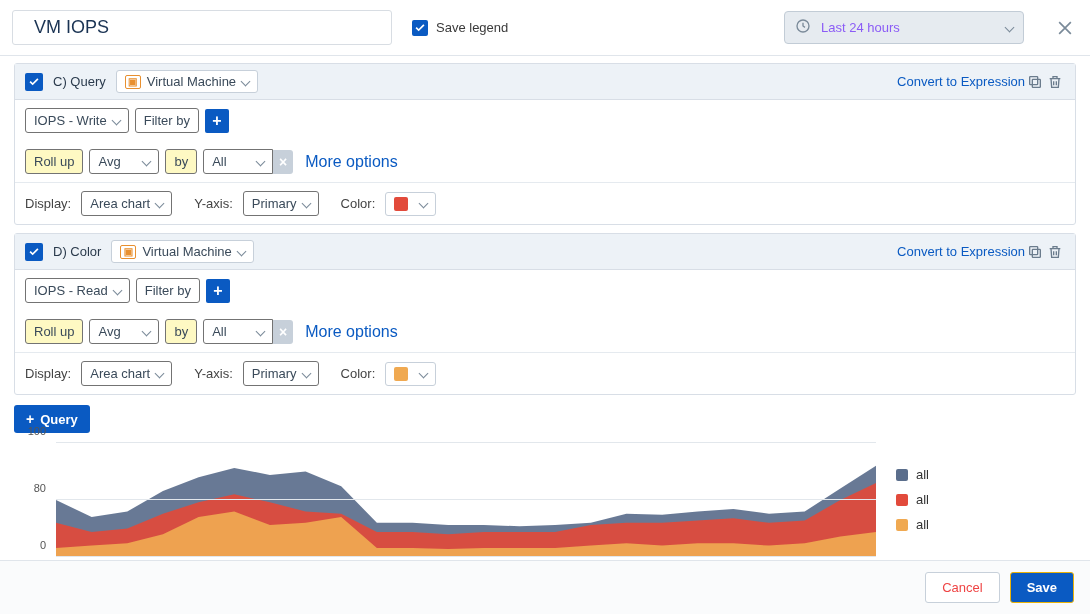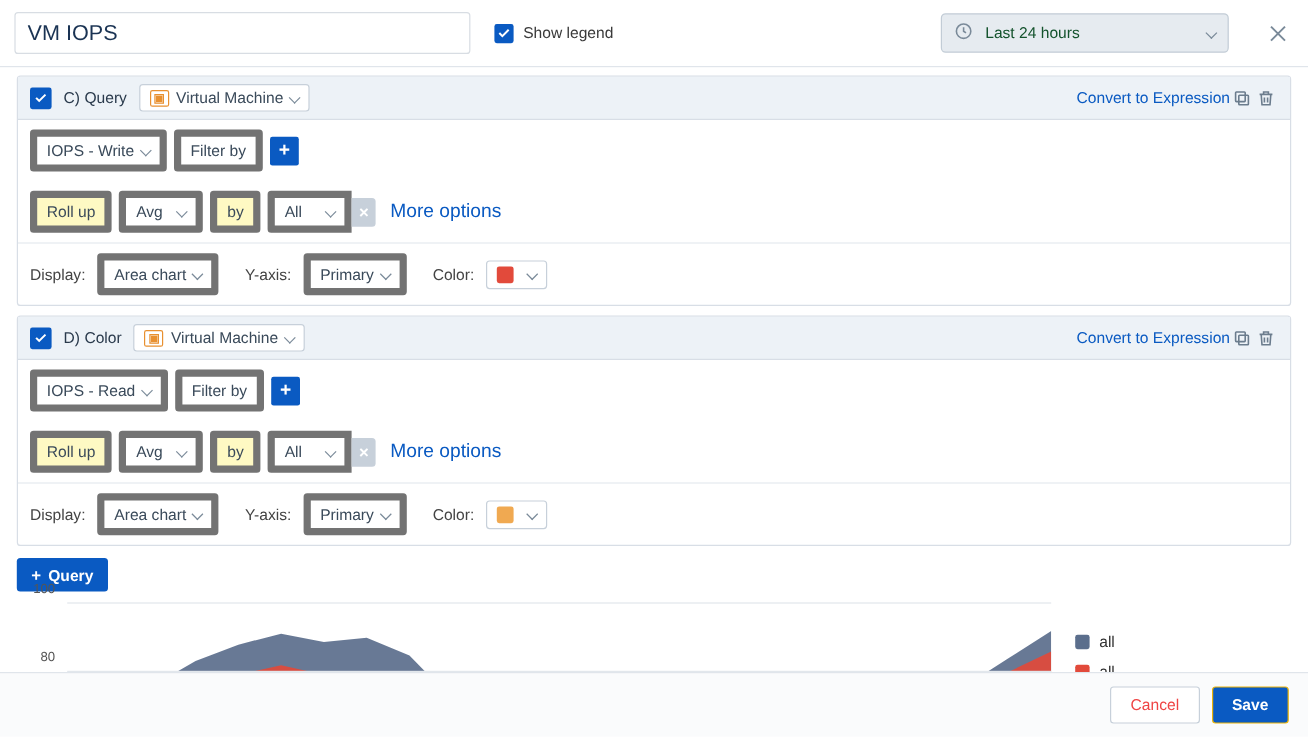--- a/index.html
+++ b/index.html
@@ -1,44 +1,44 @@
 <!DOCTYPE html>
 <html><head>
 <meta charset="utf-8">
 <style>
   * { box-sizing: border-box; margin: 0; padding: 0; font-family: Arial, Helvetica, sans-serif; }
   body { background: #fff; width: 1090px; height: 614px; overflow: hidden; font-size: 13px; color: #333; position: relative; }
   .top-bar { display: flex; align-items: center; padding: 10px 12px; border-bottom: 1px solid #e0e5eb; gap: 20px; }
-  .title-input-wrap { flex: 0 0 380px; border: 1px solid #d8dde3; border-radius: 3px; padding: 6px 10px; display: flex; align-items: center; }
+  .title-input-wrap { flex: 0 0 380px; border: 1px solid #d8dde3; border-radius: 3px; padding: 6px 21px; display: flex; align-items: center; }
   .title-input { border: none; outline: none; font-size: 18px; font-weight: 500; color: #1a3353; width: 100%; background: transparent; }
   .legend-toggle { display: flex; align-items: center; gap: 8px; color: #3a3a3a; font-size: 13px; }
   .checkbox { width: 16px; height: 16px; border-radius: 2px; display: inline-flex; align-items: center; justify-content: center; }
   .checkbox.checked { background: #0a5ac2; }
   .checkbox svg { width: 12px; height: 12px; fill: #fff; }
   .spacer { flex: 1; }
-  .time-range { background: #e6ebf0; border: 1px solid #c2ccd6; border-radius: 4px; padding: 6px 10px; display: flex; align-items: center; gap: 10px; width: 240px; color: #14532d; justify-content: space-between; }
+  .time-range { background: #e6ebf0; border: 1px solid #c2ccd6; border-radius: 4px; padding: 6px 10px; display: flex; align-items: center; gap: 10px; width: 240px; color: #8b5cf6; justify-content: space-between; }
   .time-range .left { display:flex; align-items:center; gap:10px; }
   .chev-down { border: solid #7a8a99; border-width: 0 1px 1px 0; display: inline-block; padding: 3px; transform: rotate(45deg); }
   .close-x { width: 26px; height: 26px; display: flex; align-items: center; justify-content: center; color: #7a8a99; font-size: 24px; cursor: pointer; margin-left: 8px; }
 
   .body-area { position: absolute; top: 55px; left: 0; right: 0; bottom: 54px; overflow: auto; padding: 0 14px 14px 14px; }
 
   .query-block { border: 1px solid #d8dee6; border-radius: 3px; margin-top: 8px; background: #fff; }
   .query-header { background: #edf2f7; border-bottom: 1px solid #d8dee6; display: flex; align-items: center; padding: 6px 10px; gap: 10px; }
   .qh-check { width: 18px; height: 18px; background: #0a5ac2; border-radius: 2px; display:flex; align-items:center; justify-content:center; }
   .qh-label { font-size: 13px; color: #2a3a4c; }
   .pill { border: 1px solid #c7d0da; background: #fff; border-radius: 3px; padding: 3px 8px; display: inline-flex; align-items: center; gap: 6px; font-size: 13px; color: #3a4a5a; }
   .pill .orange-ico { width: 16px; height: 14px; border: 1px solid #e89030; border-radius: 2px; display: inline-flex; align-items: center; justify-content: center; color: #e89030; font-size: 10px; font-weight:bold; }
   .qh-right { margin-left: auto; display: flex; align-items: center; }
   .convert-link { color: #0a5ac2; font-size: 13px; cursor: pointer; }
   .icon-btn { width: 20px; height: 20px; color: #6b7c8d; display: inline-flex; align-items: center; justify-content: center; cursor: pointer; }
 
   .row { display: flex; align-items: center; gap: 6px; padding: 8px 10px; flex-wrap: wrap; }
   .row.inner-sep { border-bottom: 1px solid #e5eaef; }
-  .sel { border: 6px solid #737373; background: #fff; border-radius: 3px; padding: 4px 8px; display: inline-flex; align-items: center; gap: 6px; font-size: 13px; color: #3a4a5a; }
+  .sel { border: 1px solid #737373; background: #fff; border-radius: 3px; padding: 4px 8px; display: inline-flex; align-items: center; gap: 6px; font-size: 13px; color: #3a4a5a; }
   .sel.filled { background: #fef9c3; }
   .plus-btn { background: #0a5ac2; color: #fff; width: 24px; height: 24px; border-radius: 2px; display: inline-flex; align-items: center; justify-content: center; font-size: 16px; font-weight: bold; }
   .x-btn { background: #c7d0da; color: #fff; width: 20px; height: 24px; display: inline-flex; align-items: center; justify-content: center; font-size: 14px; font-weight: bold; border-radius: 0 3px 3px 0; margin-left: -6px; }
   .link { color: #0a5ac2; font-size: 16px; cursor: pointer; margin-left: 6px; }
   .label-txt { font-size: 13px; color: #444; margin-right: 4px; }
   .color-sw { width: 14px; height: 14px; display: inline-block; border-radius: 2px; }
   .color-sel { border: 1px solid #c7d0da; border-radius: 3px; padding: 4px 8px; display:inline-flex; align-items:center; gap: 12px; }
 
   .add-query-btn { background: #0a5ac2; color: #fff; border-radius: 3px; padding: 6px 12px; display: inline-flex; align-items: center; gap: 6px; font-size: 13px; font-weight: 600; margin-top: 10px; cursor: pointer; }
   .add-query-btn .plus { font-size: 14px; font-weight: bold; }
@@ -67,21 +67,21 @@
 <div class="top-bar">
   <div class="title-input-wrap">
     <input class="title-input" value="VM IOPS" style="">
   </div>
   <label class="legend-toggle">
     <span class="checkbox checked">
       <svg viewBox="0 0 16 16">
           <path d="M6.2 12.4 2 8.2l1.6-1.6 2.6 2.6L12.4 3l1.6 1.6z"></path>
         </svg>
     </span>
-    <span>Show legend</span>
+    <span>Save legend</span>
   </label>
   <div class="spacer"></div>
   <div class="time-range">
     <div class="left">
       <span>
         <svg width="16" height="16" viewBox="0 0 24 24" fill="none" stroke="#7a8a99" stroke-width="2">
             <circle cx="12" cy="12" r="9"></circle>
             <path d="M12 7v5l3 2"></path>
           </svg>
       </span>

